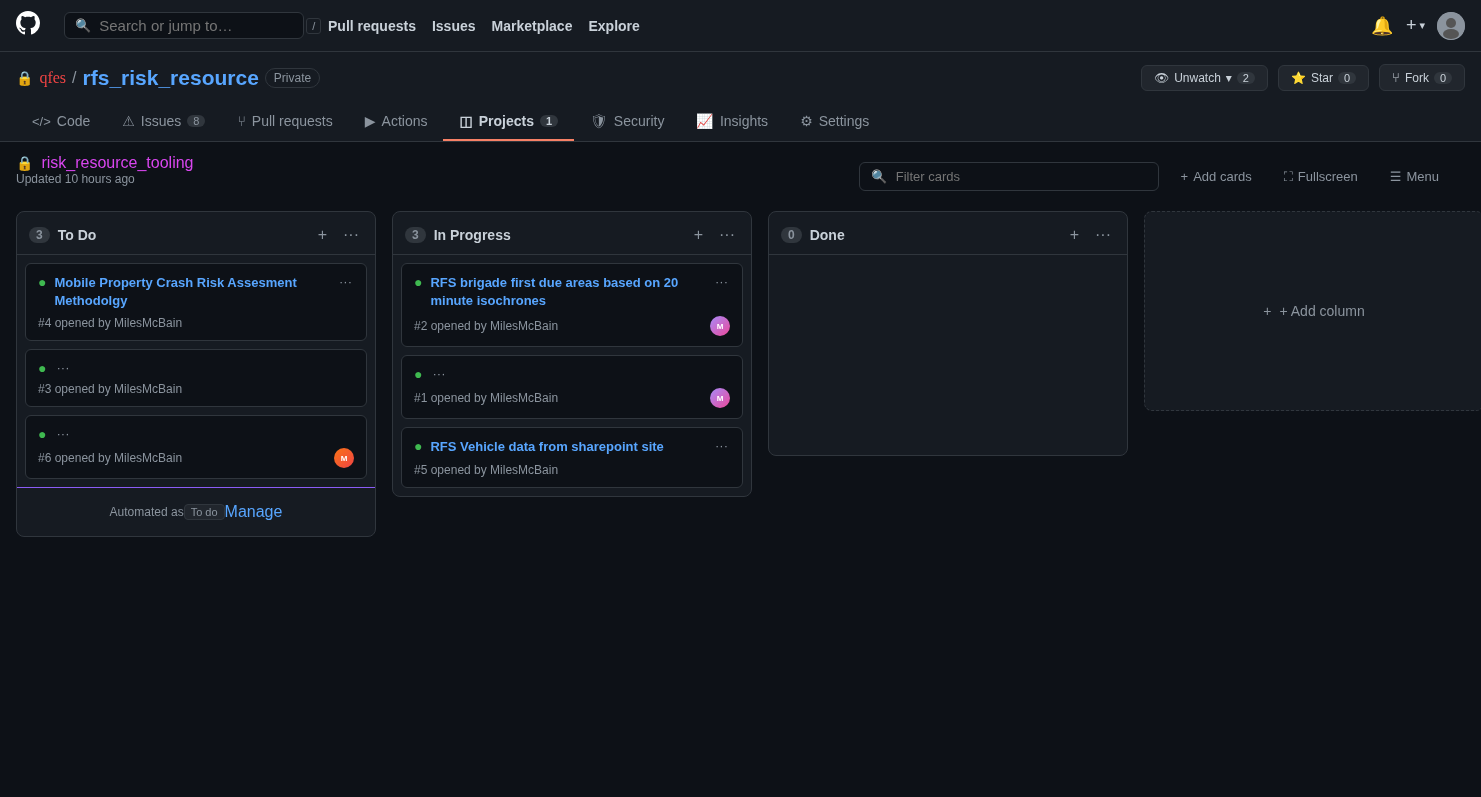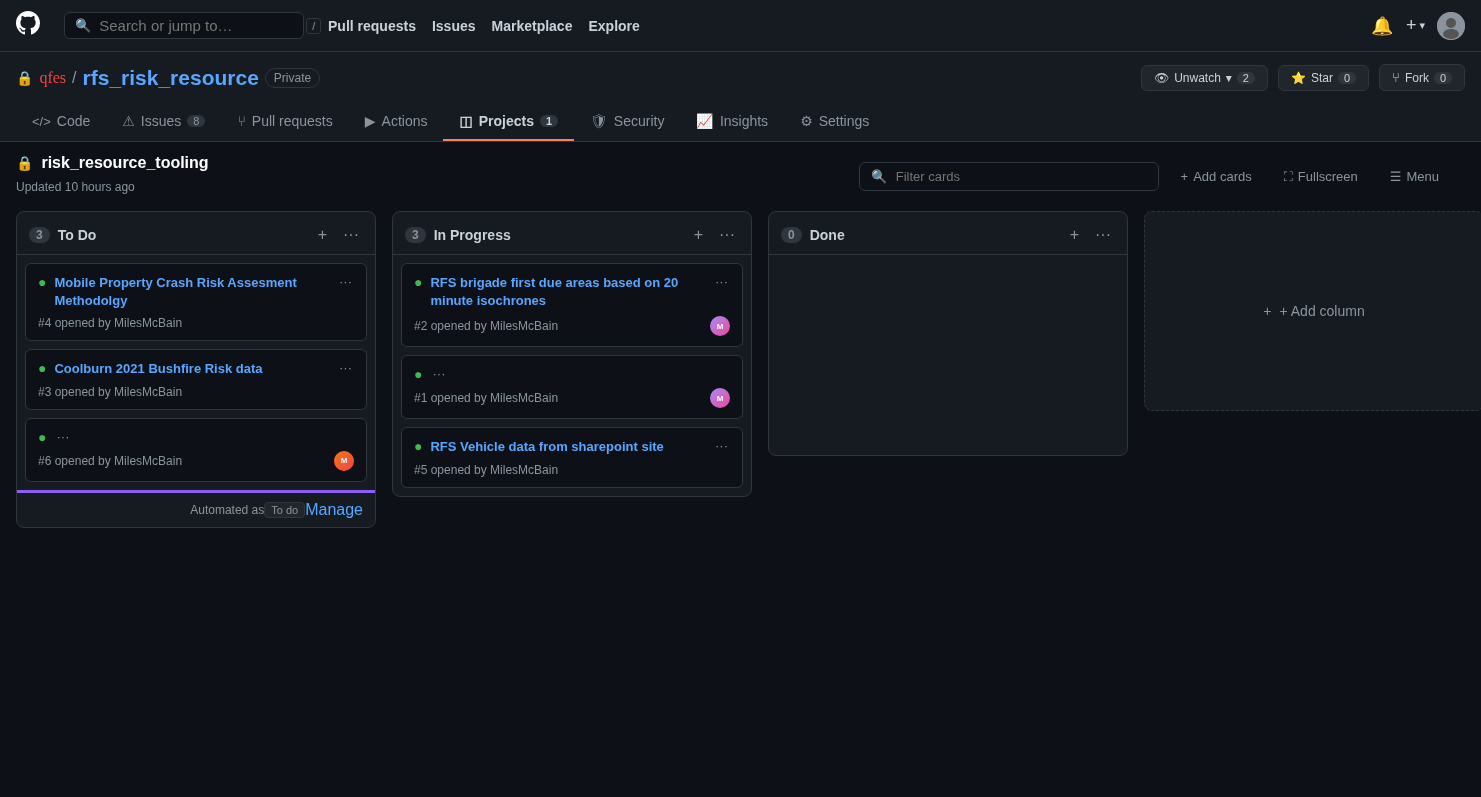--- a/index.html
+++ b/index.html
@@ -111,22 +111,22 @@
       text-decoration: none;
     }
     .repo-tab.active { color: #c9d1d9; border-bottom: 2px solid #f78166; font-weight: 600; }
     .tab-badge {
       background: #30363d;
       border-radius: 10px;
       padding: 0 6px;
       font-size: 11px;
     }
     .project-lock { color: #8b949e; }
-    .project-title { font-size: 16px; font-weight: 700; color: #ffffff; }
-    .project-updated { color: #8b949e; font-size: 12px; margin-top: 8px; }
+    .project-title { font-size: 16px; font-weight: 400; color: #d946ef; }
+    .project-updated { color: #8b949e; font-size: 12px; margin-top: 0; }
     .project-toolbar {
       display: flex;
       align-items: center;
       padding: 8px 16px;
       gap: 12px;
       justify-content: flex-end;
     }
     .filter-input {
       display: flex;
       align-items: center;
@@ -200,25 +200,25 @@
       padding: 10px 12px;
       position: relative;
     }
     .card-header { display: flex; align-items: flex-start; gap: 8px; margin-bottom: 6px; }
     .card-title { color: #58a6ff; font-size: 13px; font-weight: 600; cursor: pointer; flex: 1; line-height: 1.4; }
     .card-menu { background: none; border: none; color: #8b949e; cursor: pointer; font-size: 13px; padding: 0 2px; }
     .card-meta { color: #8b949e; font-size: 12px; display: flex; align-items: center; justify-content: space-between; }
 
     
     .column-footer {
-      padding: 8px 12px;
-      border-top: 3px solid #8b5cf6;
-      display: flex;
-      align-items: center;
-      justify-content: flex-end;
+      padding: 15px 12px;
+      border-top: 1px solid #8b5cf6;
+      display: flex;
+      align-items: center;
+      justify-content: center;
     }
     .automated-label { color: #8b949e; font-size: 12px; }
     .automated-badge {
       background: #21262d;
       border: 1px solid #30363d;
       border-radius: 4px;
       padding: 1px 6px;
       font-size: 11px;
       color: #8b949e;
     }
@@ -430,21 +430,20 @@
           <button class="card-menu">···</button>
         </div>
         <div class="card-meta">
           <span>#4 opened by MilesMcBain</span>
         </div>
       </div>
 
       <div class="card">
         <div class="card-header">
           <span class="open-icon" style="font-size:14px;">●</span>
-          <span class="card-title">Coolburn 2021 Bushfire Risk data</span>
           <button class="card-menu">···</button>
         </div>
         <div class="card-meta">
           <span>#3 opened by MilesMcBain</span>
         </div>
       </div>
 
       <div class="card">
         <div class="card-header">
           <span class="open-icon" style="font-size:14px;">●</span>

